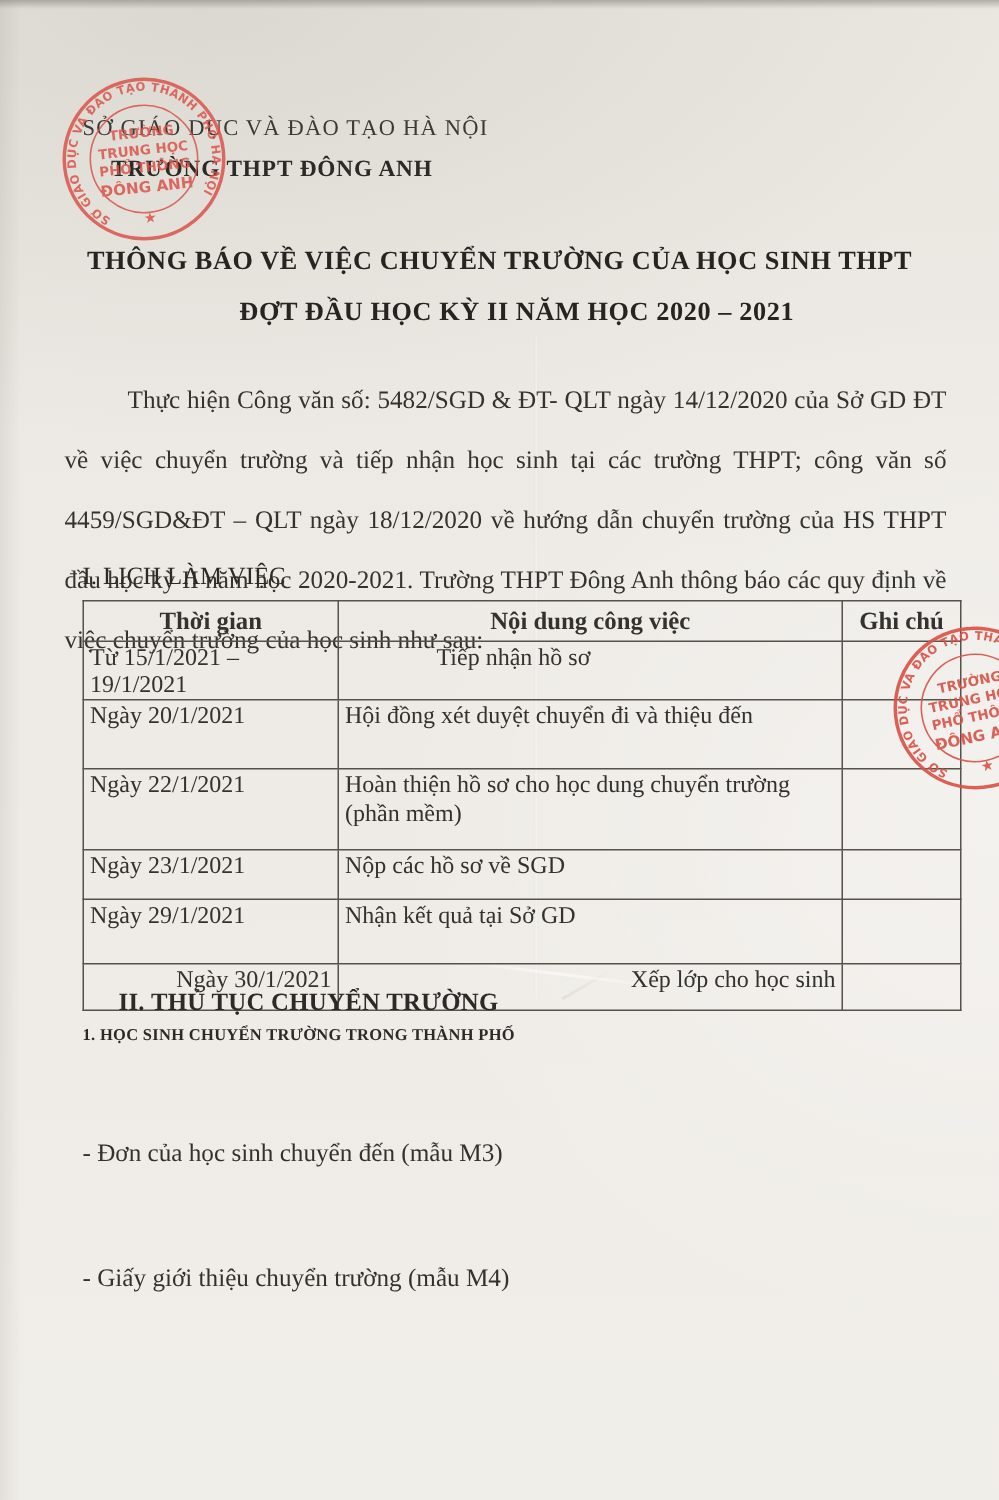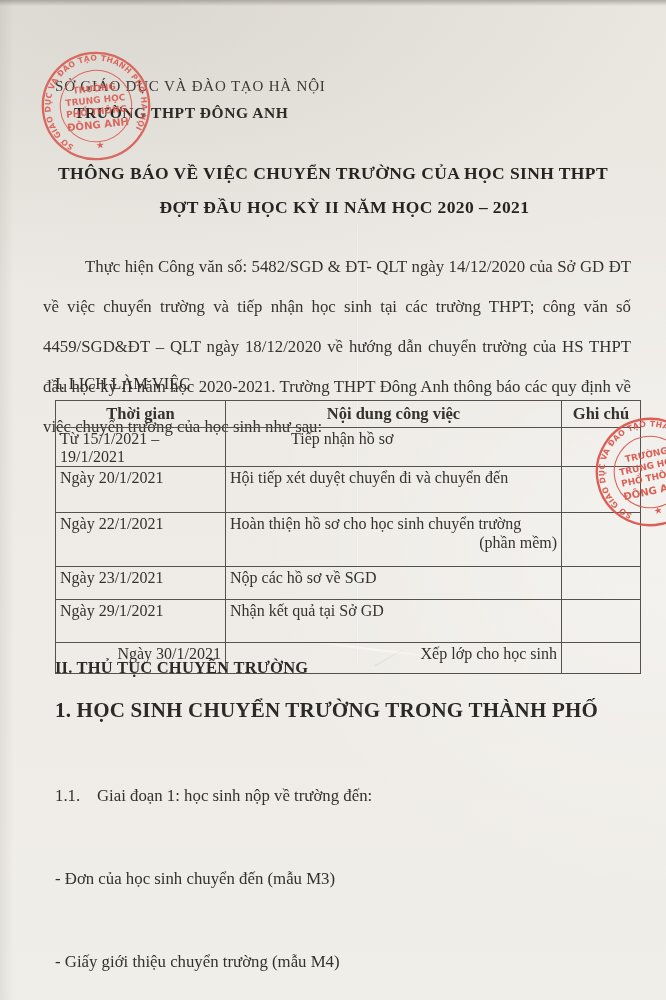--- a/index.html
+++ b/index.html
@@ -80,31 +80,31 @@
   }
   col.c-time { width: 170px; }
   col.c-content { width: 336px; }
   col.c-note { width: 79px; }
   td.time { padding-left: 10px; }
   td.content { padding-left: 8px; margin-left: 27px; }
   tr.r1 td { height: 27px; }
   tr.r1 td.content { padding-left: 65px; }
   tr.r2 td { height: 46px; }
   tr.r3 td { height: 54px; }
-  tr.r3 .line2 { text-align: right; margin-top: 1px; }
+  tr.r3 .line2 { text-align: left; margin-top: 1px; }
   tr.r4 td { height: 33px; }
   tr.r5 td { height: 43px; }
   tr.r6 td { height: 31px; text-align: right; }
 
   .sec2 {
     position: absolute; left: 55px; top: 658px; width: 560px;
     color: #34322e;
   }
-  .sec2-heading { font-size: 16.5px; font-weight: bold; letter-spacing: .2px; color: #2c2a27; }
-  .sec2-subheading { font-size: 21px; font-weight: bold; letter-spacing: .2px; margin-top: 20px; color: #2c2a27; }
+  .sec2-heading { font-size: 16.5px; font-weight: bold; letter-spacing: .2px; color: #2c2a27; margin-left: 24px; }
+  .sec2-subheading { font-size: 11px; font-weight: bold; letter-spacing: .2px; margin-top: 6px; color: #2c2a27; }
   .proc-list { margin-top: 3px; font-size: 16.8px; line-height: 27.8px; white-space: pre-wrap; color: #33312d; }
   .proc-list div { height: 27.8px; }
 
   .stamp {
     position: absolute;
     color: #d9544a;
   }
   .stamp-1 { left: 38px; top: 48px; width: 116px; height: 116px; transform: rotate(-6deg); opacity: .85; }
   .stamp-2 { left: 592px; top: 414px; width: 116px; height: 116px; transform: rotate(-12deg); opacity: .92; }
   .stamp svg { width: 100%; height: 100%; overflow: visible; }
@@ -166,27 +166,27 @@
       <th>Nội dung công việc</th>
       <th>Ghi chú</th>
     </tr>
     <tr class="r1">
       <td class="time">Từ 15/1/2021 – 19/1/2021</td>
       <td class="content">Tiếp nhận hồ sơ</td>
       <td class="note"></td>
     </tr>
     <tr class="r2">
       <td class="time">Ngày 20/1/2021</td>
-      <td class="content">Hội tiếp xét duyệt chuyển đi và chuyển đến</td>
+      <td class="content">Hội đồng xét duyệt chuyển đi và thiệu đến</td>
       <td class="note"></td>
     </tr>
     <tr class="r3">
       <td class="time">Ngày 22/1/2021</td>
       <td class="content">
-        <div>Hoàn thiện hồ sơ cho học sinh chuyển trường</div>
+        <div>Hoàn thiện hồ sơ cho học dung chuyển trường</div>
         <div class="line2">(phần mềm)</div>
       </td>
       <td class="note"></td>
     </tr>
     <tr class="r4">
       <td class="time">Ngày 23/1/2021</td>
       <td class="content">Nộp các hồ sơ về SGD</td>
       <td class="note"></td>
     </tr>
     <tr class="r5">
@@ -217,21 +217,20 @@
       <text class="ctr" x="60" y="69">PHỔ THÔNG</text>
       <text class="ctr-big" x="60" y="83">ĐÔNG ANH</text>
       <text class="star-txt" x="60" y="104">★</text>
     </svg>
   </div>
 
   <div class="sec2">
     <div class="sec2-heading">II. THỦ TỤC CHUYỂN TRƯỜNG</div>
     <div class="sec2-subheading">1. HỌC SINH CHUYỂN TRƯỜNG TRONG THÀNH PHỐ</div>
     <div class="proc-list">
-      <div>1.1.    Giai đoạn 1: học sinh nộp về trường đến:</div>
       <div>- Đơn của học sinh chuyển đến (mẫu M3)</div>
       <div>- Giấy giới thiệu chuyển trường (mẫu M4)</div>
       
       
       
       
       
       
     </div>
   </div>

